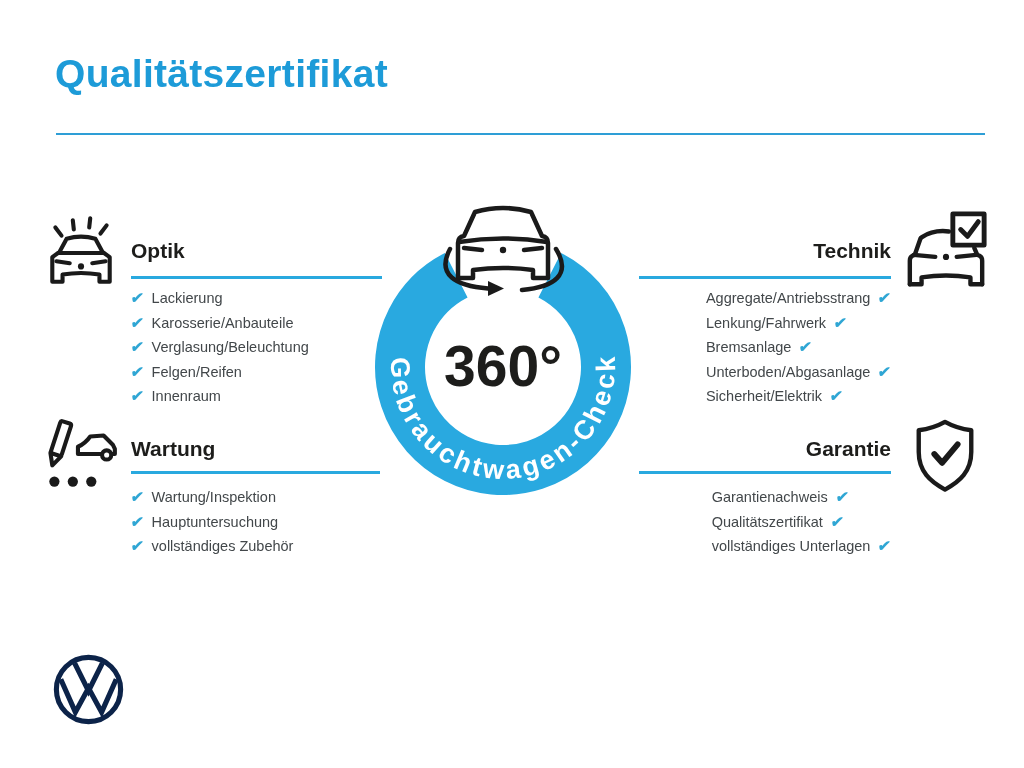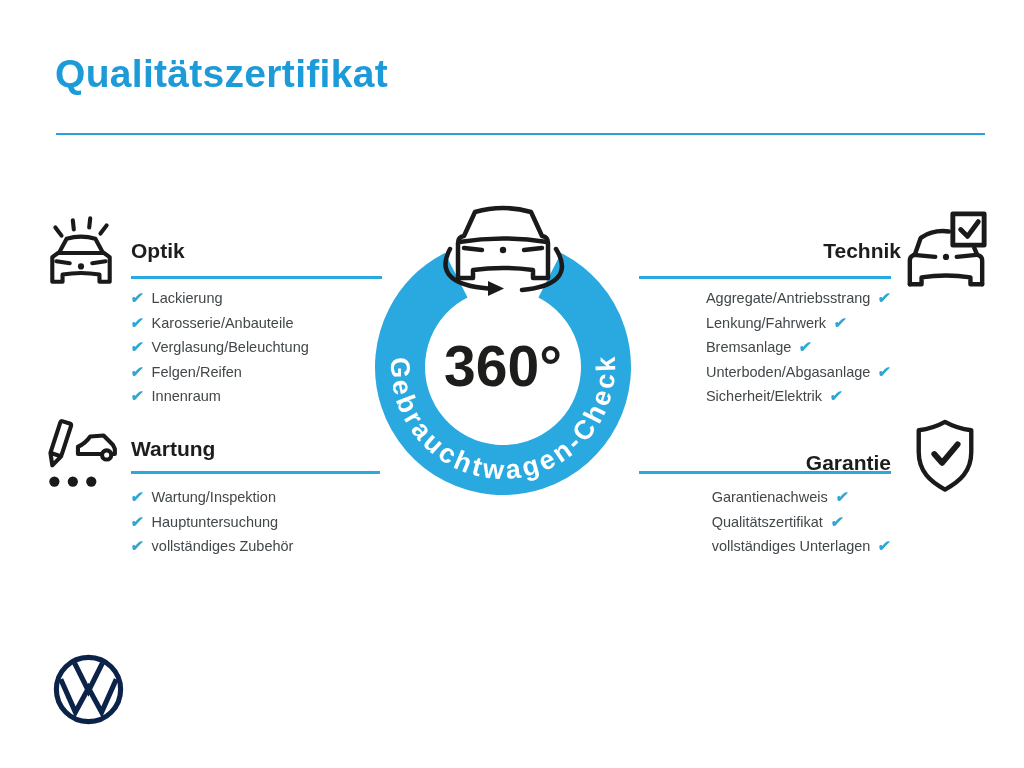--- a/index.html
+++ b/index.html
@@ -98,21 +98,21 @@
     <li>
         <span class="chk">✔</span>
         <span>Hauptuntersuchung</span>
       </li>
     <li>
         <span class="chk">✔</span>
         <span>vollständiges Zubehör</span>
       </li>
   </ul>
 
-  <h2 class="sec-title" style="right:123px; top:239px; text-align:right;">Technik</h2>
+  <h2 class="sec-title" style="right:133px; top:239px; text-align:right;">Technik</h2>
   <div class="sec-rule" style="left:639px; top:276px; width:252px;"></div>
   <svg class="icon" style="left:902px; top:208px;" width="88" height="88" viewBox="0 0 90 90">
     <g stroke="#1a1a1a" stroke-width="4.5" fill="none" stroke-linecap="round" stroke-linejoin="round">
       <path d="M20,30 Q32,22 48,24"></path>
       <path d="M8,78 L8,54 Q8,49 13,48 L19,31"></path>
       <path d="M82,78 L82,54 Q82,49 77,48 L74,41"></path>
       <path d="M12,48 L34,50"></path>
       <path d="M56,50 L76,48"></path>
       <path d="M8,78 L20,78 L20,71 Q45,67 70,71 L70,78 L82,78"></path>
       <rect x="52" y="6" width="32" height="32" fill="#ffffff" stroke-width="5"></rect>
@@ -136,21 +136,21 @@
     <li>
         <span>Unterboden/Abgasanlage</span>
         <span class="chk">✔</span>
       </li>
     <li>
         <span>Sicherheit/Elektrik</span>
         <span class="chk">✔</span>
       </li>
   </ul>
 
-  <h2 class="sec-title" style="right:133px; top:451px; text-align:right;">Garantie</h2>
+  <h2 class="sec-title" style="right:133px; top:437px; text-align:right;">Garantie</h2>
   <div class="sec-rule" style="left:639px; top:471px; width:252px;"></div>
   <svg class="icon" style="left:909px; top:416px;" width="72" height="80" viewBox="0 0 74 80">
     <g stroke="#1a1a1a" fill="none" stroke-linecap="round" stroke-linejoin="round">
       <path stroke-width="4.5" d="M37,5 C45,9.5 55,12.5 64,13.5 L64,36 C64,56 52,66.5 37,74.5 C22,66.5 10,56 10,36 L10,13.5 C19,12.5 29,9.5 37,5 Z"></path>
       <path stroke-width="6" d="M26,38 L34,47 L50,28"></path>
     </g>
   </svg>
   <ul class="checklist right" style="right:133px; top:485px;">
     <li>
         <span>Garantienachweis</span>

